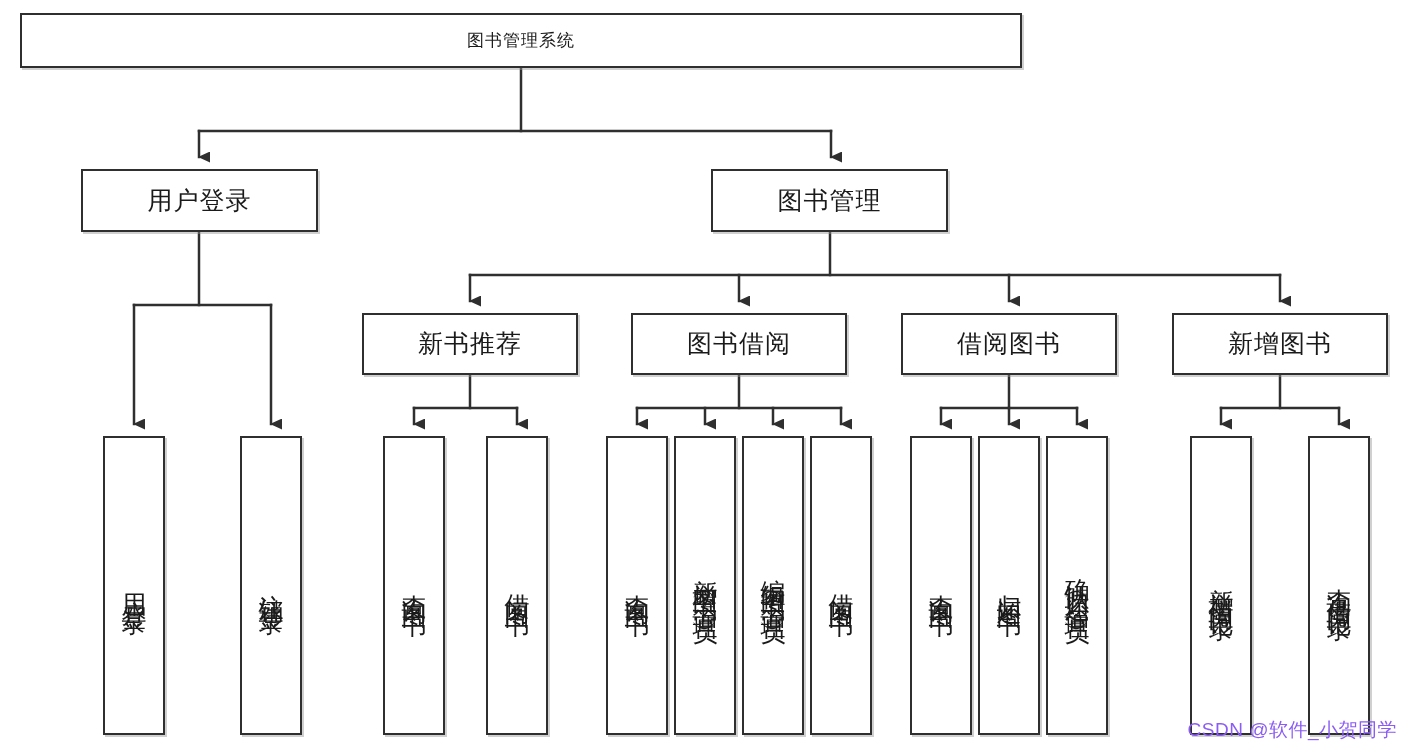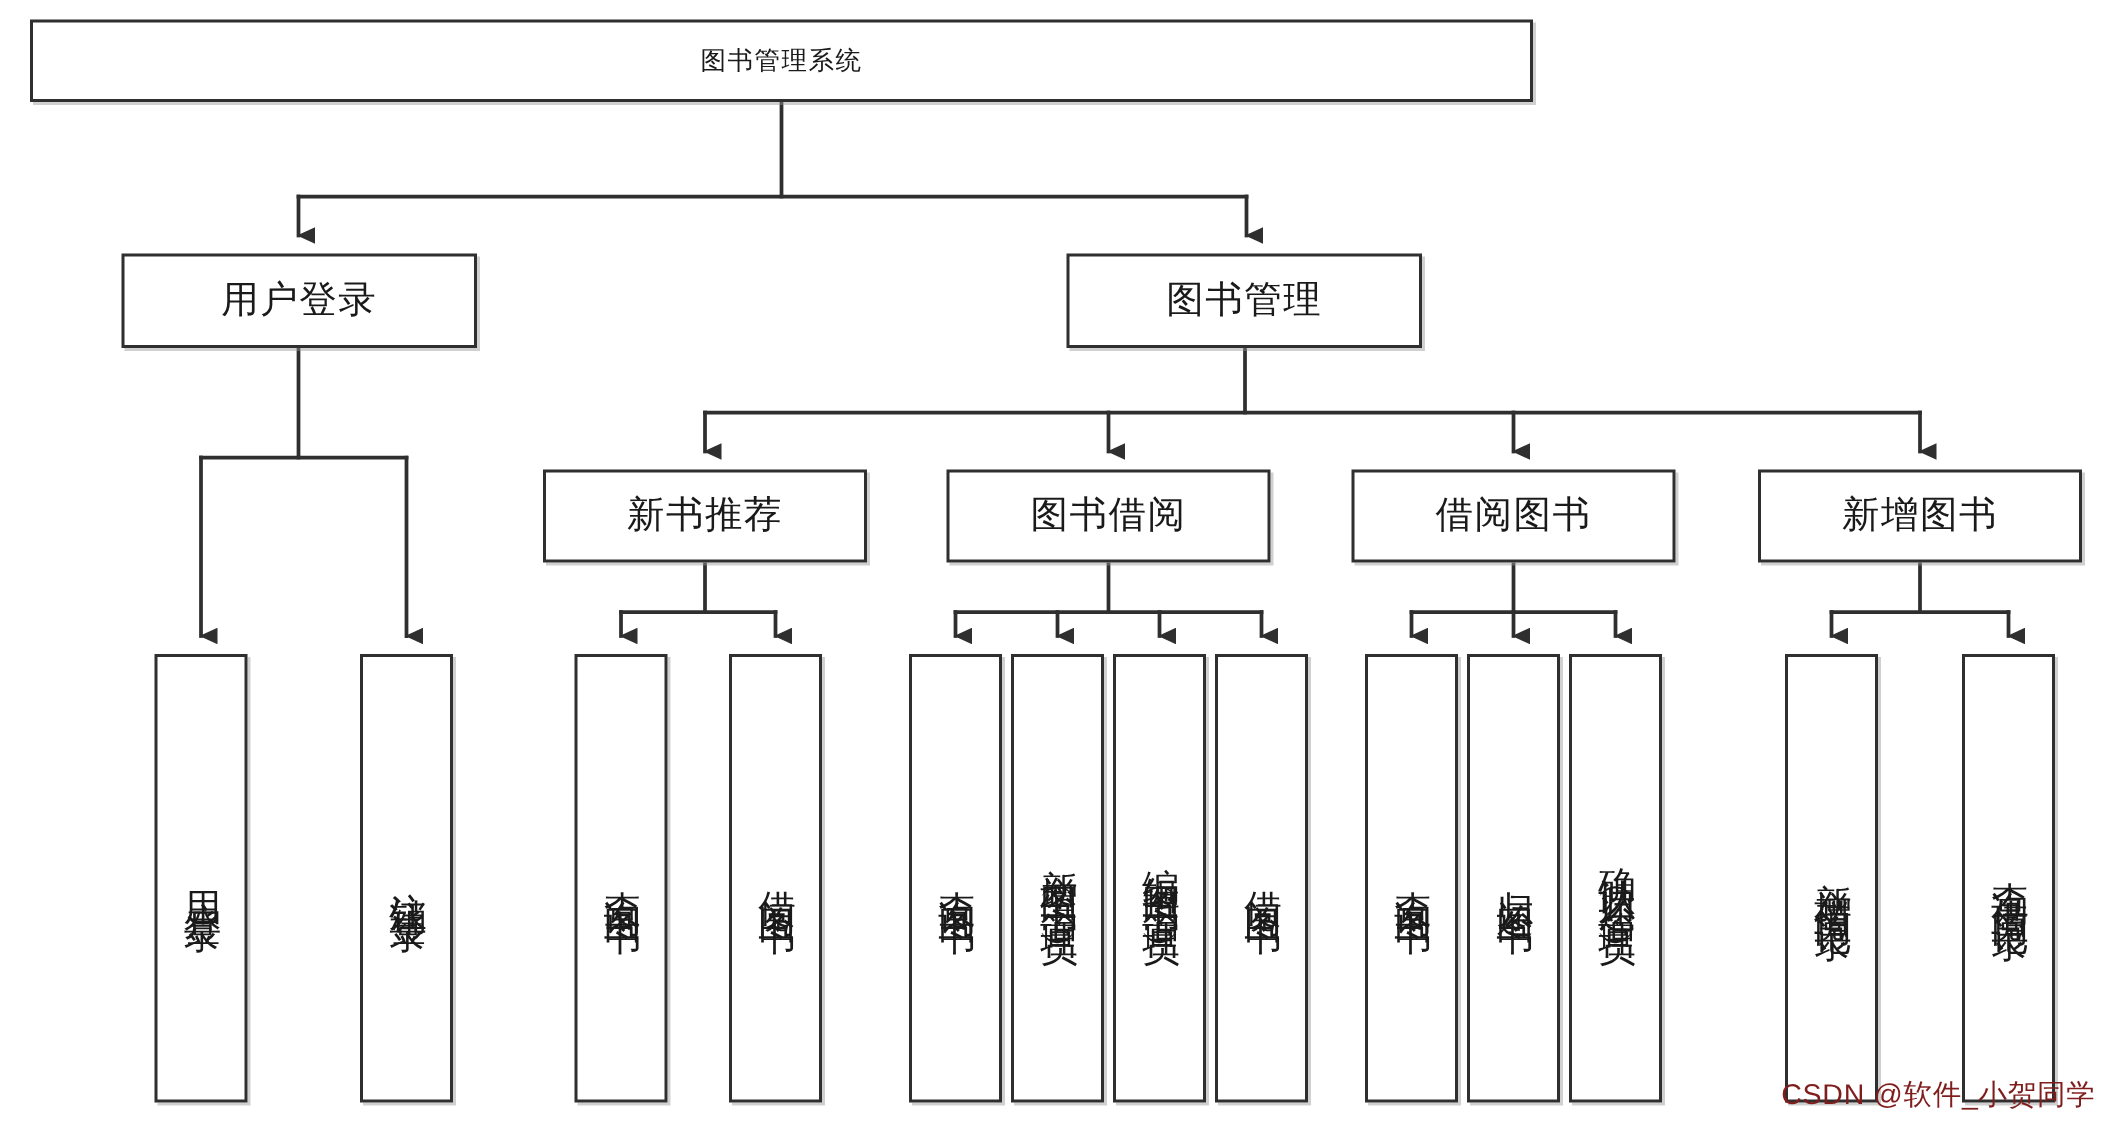--- a/index.html
+++ b/index.html
@@ -38,21 +38,21 @@
     font-size:25px;
     letter-spacing:6px;
     line-height:1;
     white-space:nowrap;
     max-height:280px;
   }
   #watermark{
     position:absolute;
     right:8px;bottom:4px;
     font-size:19px;
-    color:#7f1d1d;
+    color:#8b5cf6;
     letter-spacing:.5px;
     white-space:nowrap;
   }
 </style>
 </head>
 <body>
 
 <div id="stage">
 
   <svg id="wires" viewBox="0 0 1405 747" xmlns="http://www.w3.org/2000/svg">

